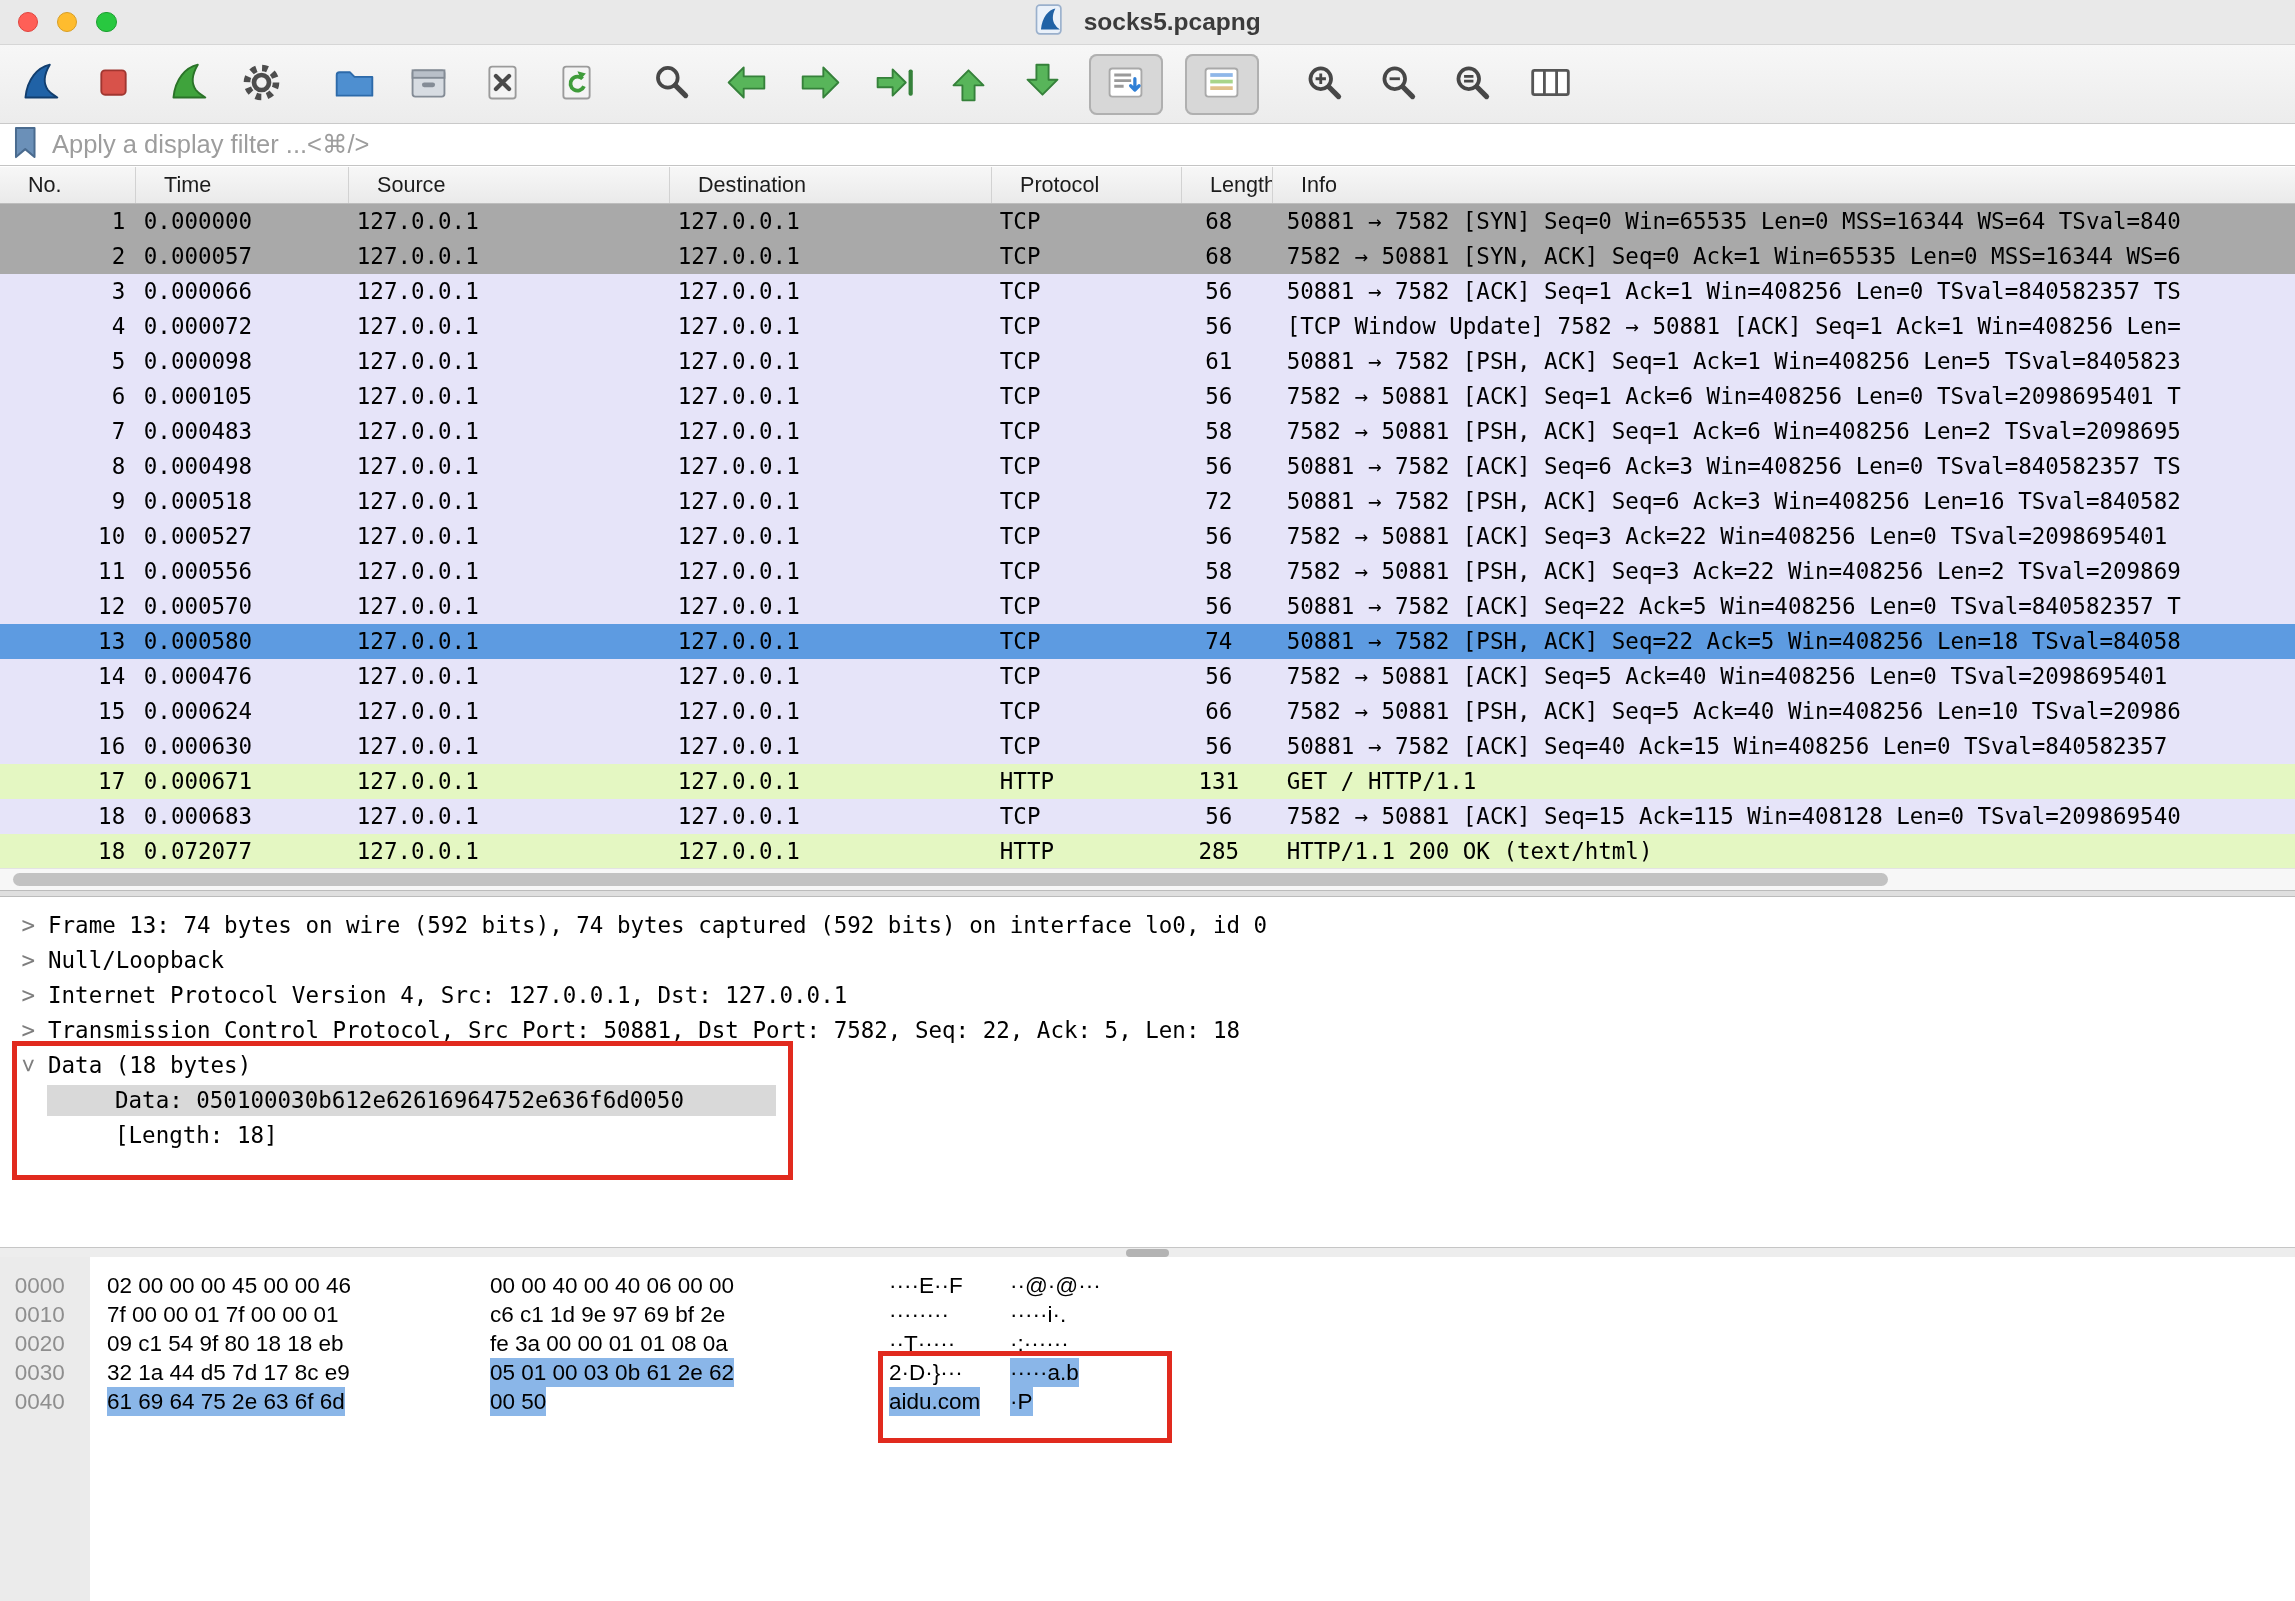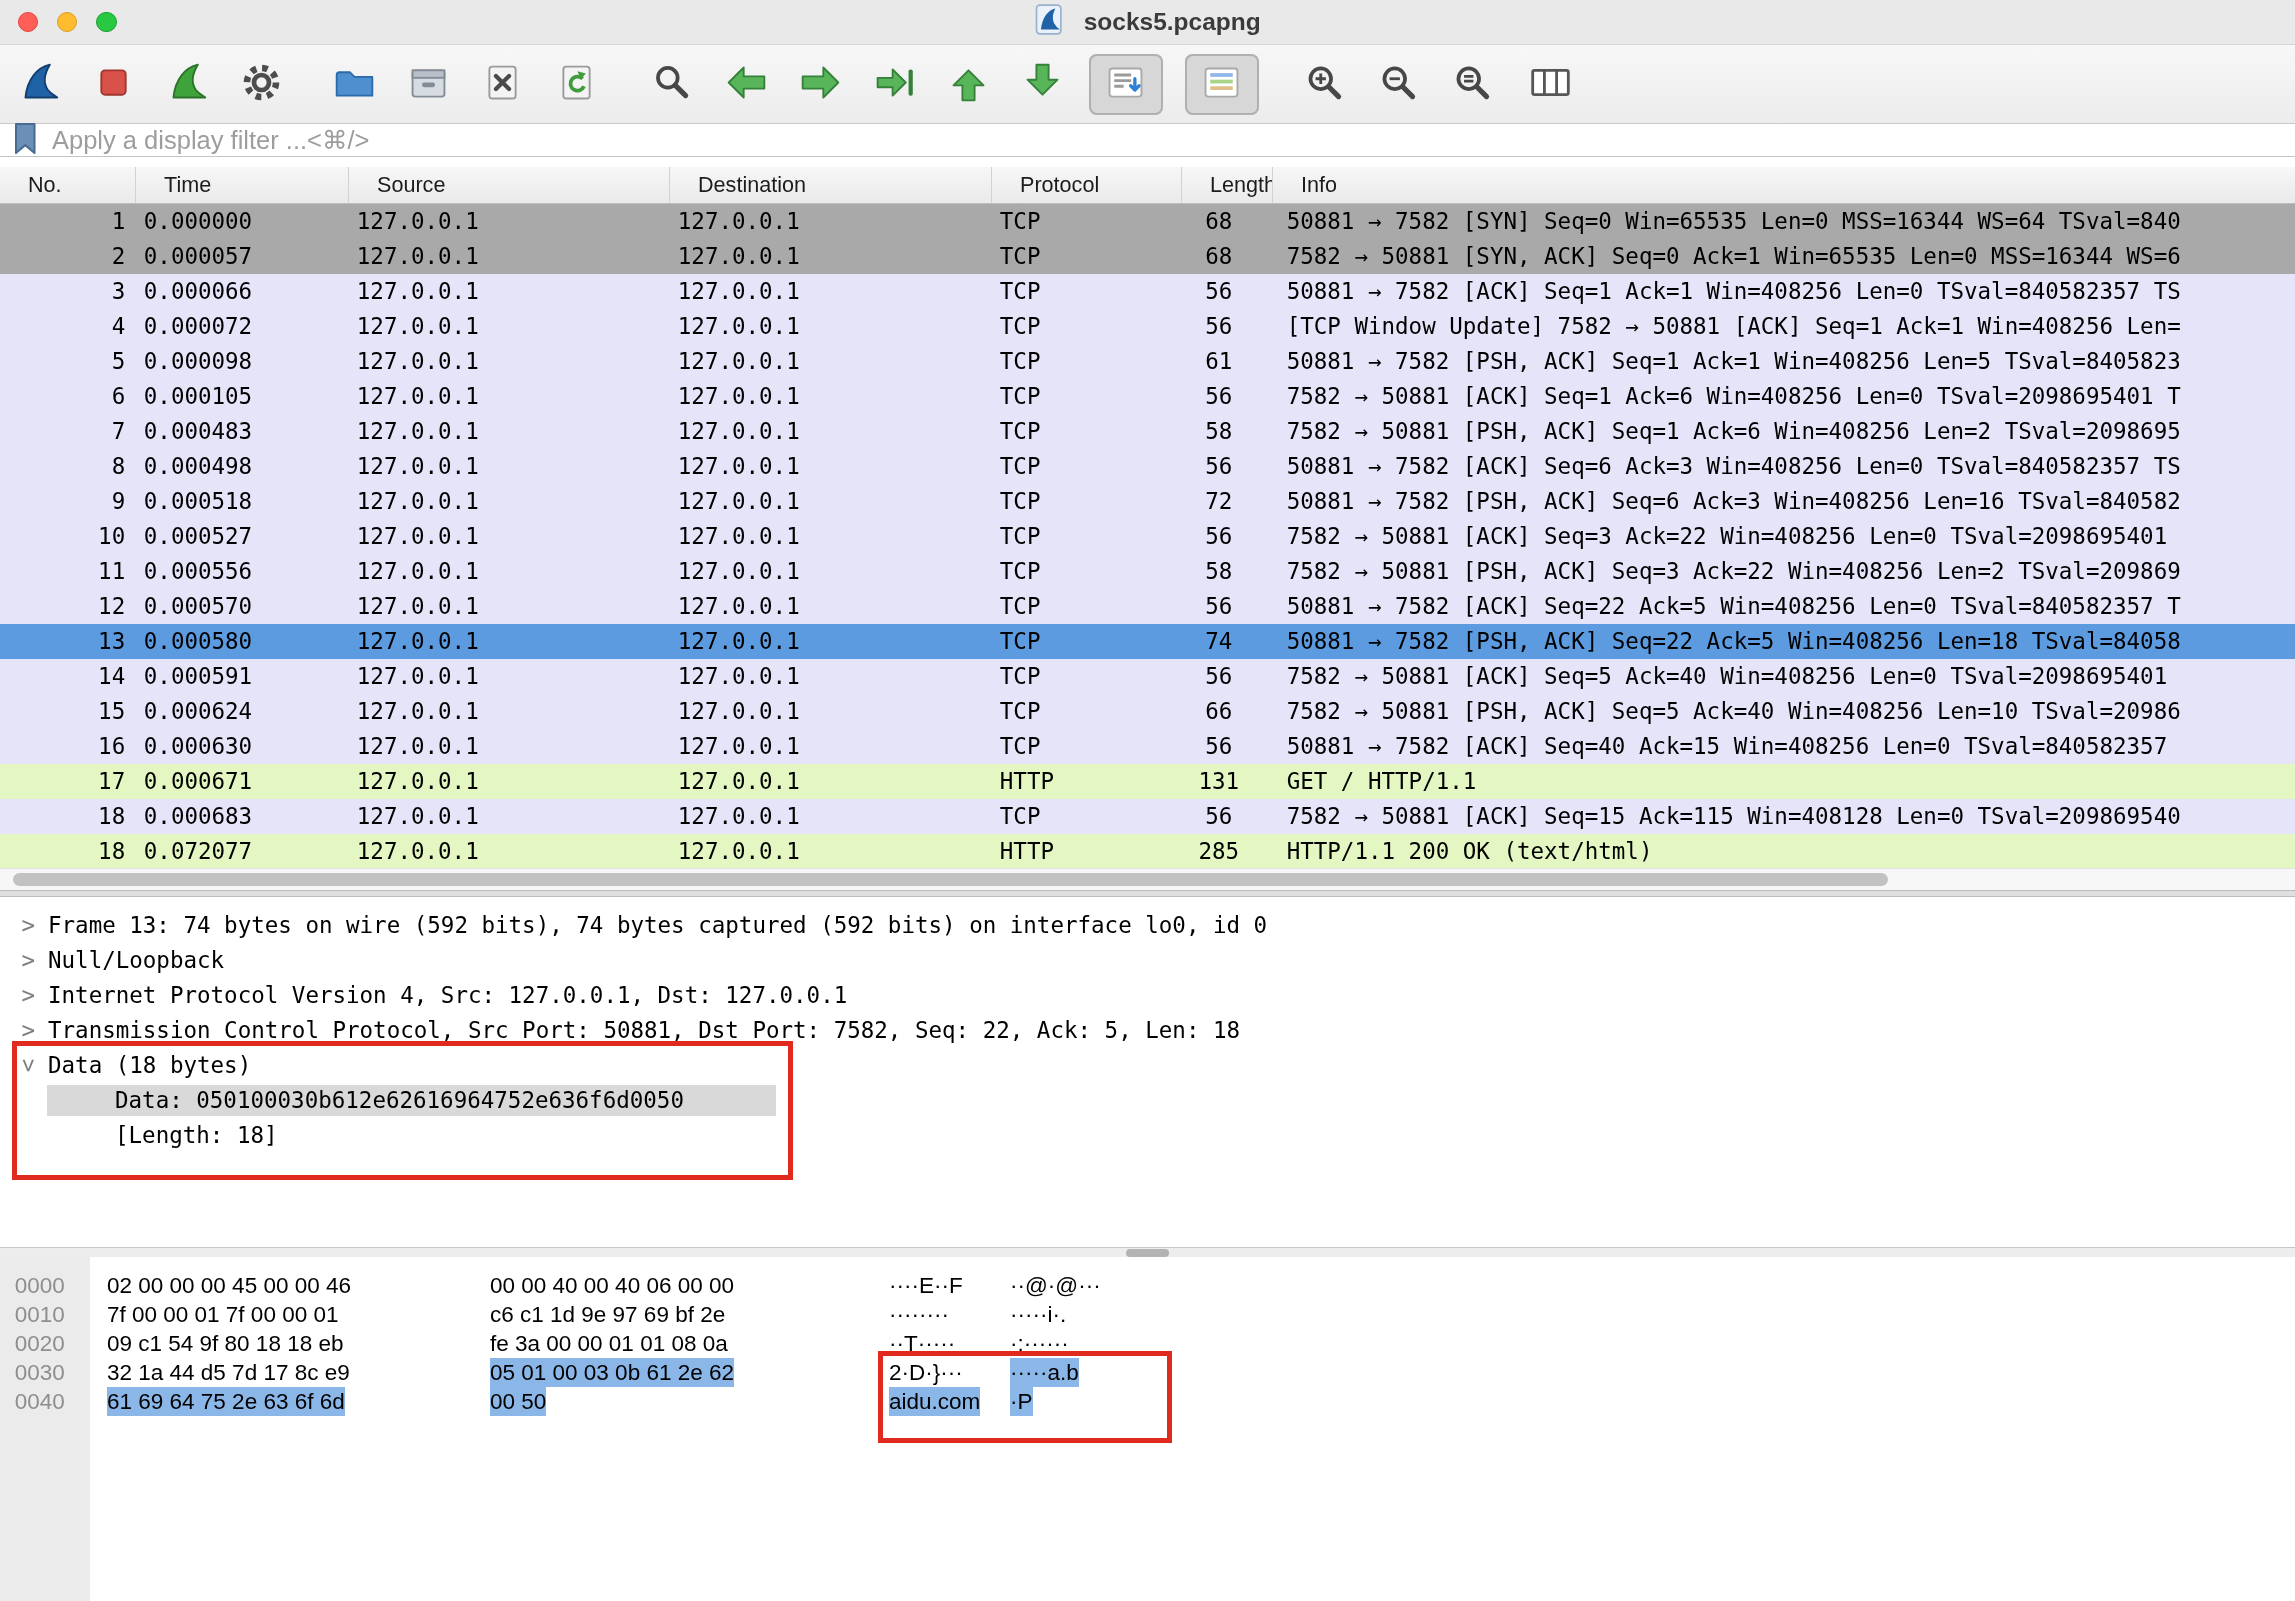--- a/index.html
+++ b/index.html
@@ -15,21 +15,21 @@
   .light.green{background:#28c840;border:1px solid #1d9f31}
   .wtitle{margin:0 auto;display:flex;align-items:center;gap:21px;font-weight:bold;font-size:24.5px;color:#3b3b3b}
 
   
   .toolbar{position:absolute;top:45px;left:0;right:0;height:79px;background:linear-gradient(#f7f7f7,#ececec);border-bottom:1px solid #c9c9c9;display:flex;align-items:center;padding-left:2px}
   .tb-btn{width:74px;height:65px;display:flex;align-items:center;justify-content:center;border-radius:7.8px;flex:0 0 auto}
   .tb-btn.pressed{background:#d7d7d7;box-shadow:inset 0 0 0 2px #b0b0b0;height:61px}
   .tb-gap{flex:0 0 auto}
 
   
-  .filterbar{position:absolute;top:124px;height:33px;left:0;right:0;background:#fff;border-bottom:1px solid #c4c4c4;display:flex;align-items:center;padding-left:11.8px;gap:13.7px}
+  .filterbar{position:absolute;top:124px;height:42px;left:0;right:0;background:#fff;border-bottom:1px solid #c4c4c4;display:flex;align-items:center;padding-left:11.8px;gap:13.7px}
   .filter-input{flex:1;border:none;outline:none;font-size:25.5px;color:#444;background:transparent;font-family:"Liberation Sans",sans-serif}
   .filter-input::placeholder{color:#9d9d9d}
 
   
   .plist-header{position:absolute;top:167px;height:37px;left:0;right:0;background:linear-gradient(#f7f7f7,#eaeaea);border-bottom:1px solid #bdbdbd;display:grid;grid-template-columns:136px 213px 321px 322px 190px 91px 1fr;font-size:21.6px;color:#1c1c1c;align-items:stretch}
   .hc{padding-left:28px;border-right:1px solid #d2d2d2;display:flex;align-items:center;overflow:hidden;white-space:nowrap}
   .rows{position:absolute;top:204px;height:665px;left:0;right:0;overflow:hidden;background:#fff;font-family:"DejaVu Sans Mono",monospace;font-size:22.5px}
   .prow{display:grid;grid-template-columns:136px 213px 321px 322px 190px 91px 1fr;height:35px;line-height:35px;white-space:nowrap;color:#000}
   .prow.gray{background:var(--row_gray)}
   .prow.tcp{background:var(--row_tcp)}
@@ -353,21 +353,21 @@
       <div class="pc pc-no">13</div>
       <div class="pc pc-time">0.000580</div>
       <div class="pc pc-src">127.0.0.1</div>
       <div class="pc pc-dst">127.0.0.1</div>
       <div class="pc pc-proto">TCP</div>
       <div class="pc pc-len">74</div>
       <div class="pc pc-info">50881 → 7582 [PSH, ACK] Seq=22 Ack=5 Win=408256 Len=18 TSval=84058</div>
     </div>
     <div class="prow tcp">
       <div class="pc pc-no">14</div>
-      <div class="pc pc-time">0.000591</div>
+      <div class="pc pc-time">0.000476</div>
       <div class="pc pc-src">127.0.0.1</div>
       <div class="pc pc-dst">127.0.0.1</div>
       <div class="pc pc-proto">TCP</div>
       <div class="pc pc-len">56</div>
       <div class="pc pc-info">7582 → 50881 [ACK] Seq=5 Ack=40 Win=408256 Len=0 TSval=2098695401</div>
     </div>
     <div class="prow tcp">
       <div class="pc pc-no">15</div>
       <div class="pc pc-time">0.000624</div>
       <div class="pc pc-src">127.0.0.1</div>

